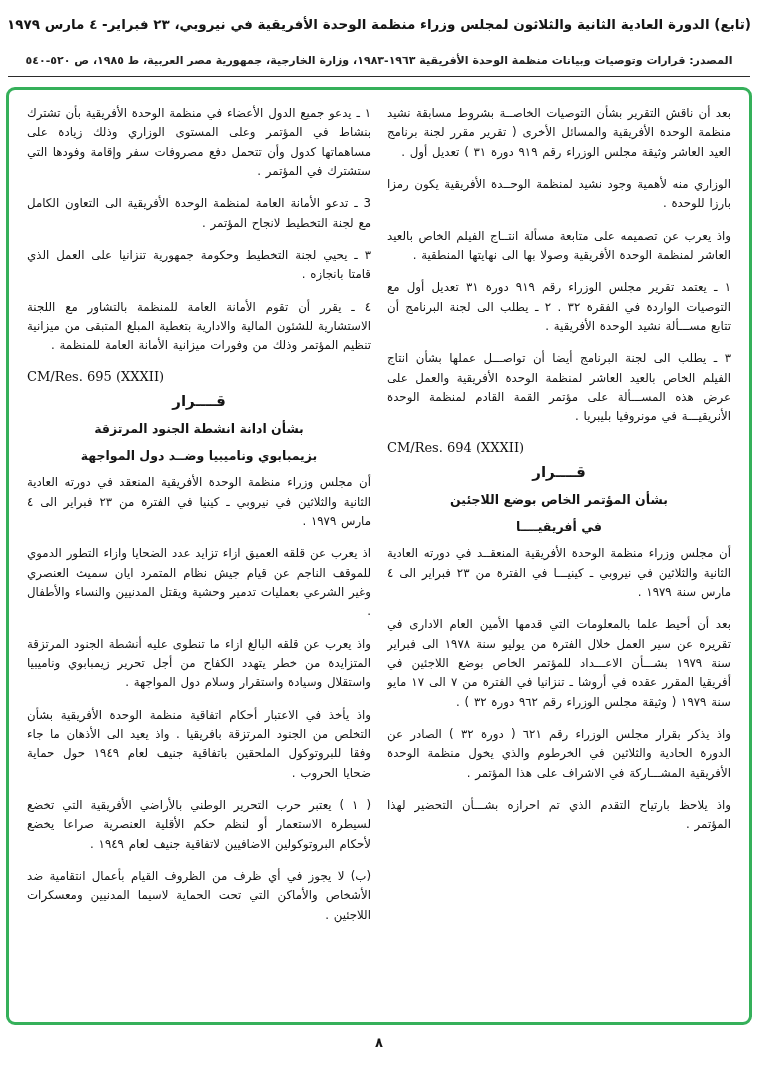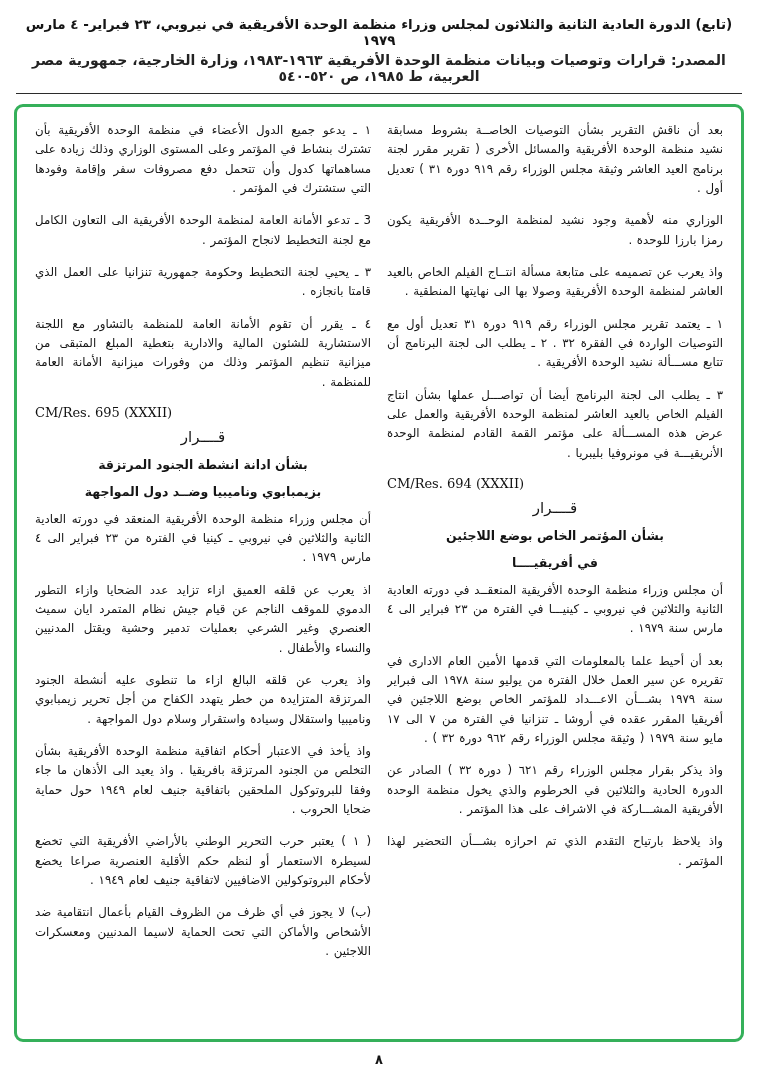--- a/index.html
+++ b/index.html
@@ -3,24 +3,24 @@
 <meta charset="utf-8">
 <style>
   html, body { margin: 0; padding: 0; }
   body {
     width: 758px; height: 1078px;
     background: #ffffff;
     color: #151515;
     font-family: "DejaVu Sans", sans-serif;
     overflow: hidden;
   }
-  .page { box-sizing: border-box; width: 758px; height: 1078px; padding: 16px 14px 6px; }
+  .page { box-sizing: border-box; width: 758px; height: 1078px; padding: 16px 6px 6px; }
   .header { direction: rtl; text-align: center; }
   .header-line1 { font-weight: bold; font-size: 13.5px; letter-spacing: 0px; }
-  .header-line2 { font-weight: bold; font-size: 14px; margin-top: 4px; color: #222; }
+  .header-line2 { font-weight: bold; font-size: 11px; margin-top: 22px; color: #222; }
   .divider { border: none; border-top: 1.5px solid #2b2b2b; margin: 9px 2px 10px; }
   .content-box {
     box-sizing: border-box;
     border: 3px solid #35b05a;
     border-radius: 9px;
     height: 938px;
     padding: 14px 18px 10px;
     display: flex;
     flex-direction: row;
     gap: 28px;
@@ -39,21 +39,21 @@
     direction: ltr;
     text-align: left;
     font-family: "DejaVu Serif", serif;
     font-size: 13px;
     margin: 8px 0 8px;
     color: #111;
   }
   .title {
     direction: rtl;
     text-align: center;
-    font-weight: normal;
+    font-weight: bold;
     font-size: 15px;
     margin: 8px 0 10px;
   }
   .subtitle {
     direction: rtl;
     text-align: center;
     font-weight: bold;
     font-size: 12.5px;
     margin: 0 0 8px;
     line-height: 1.5;

